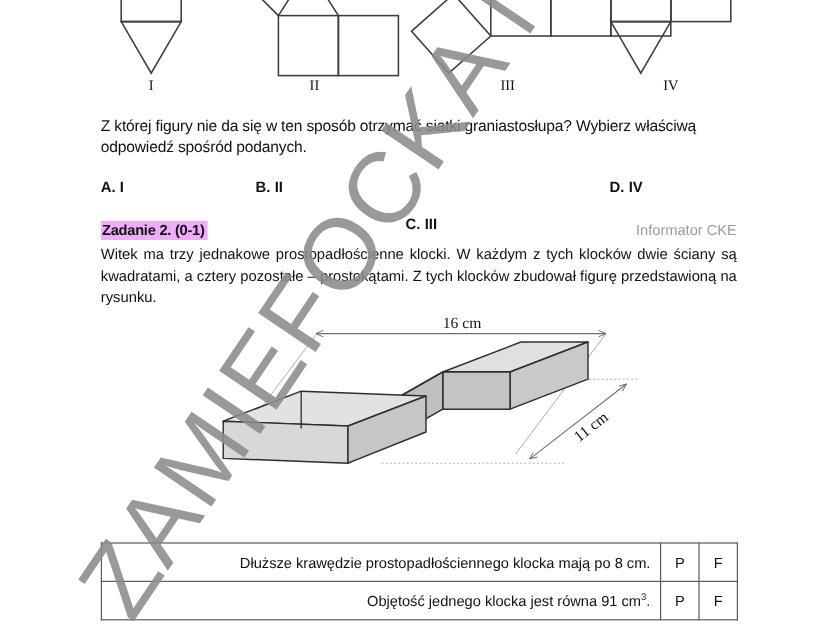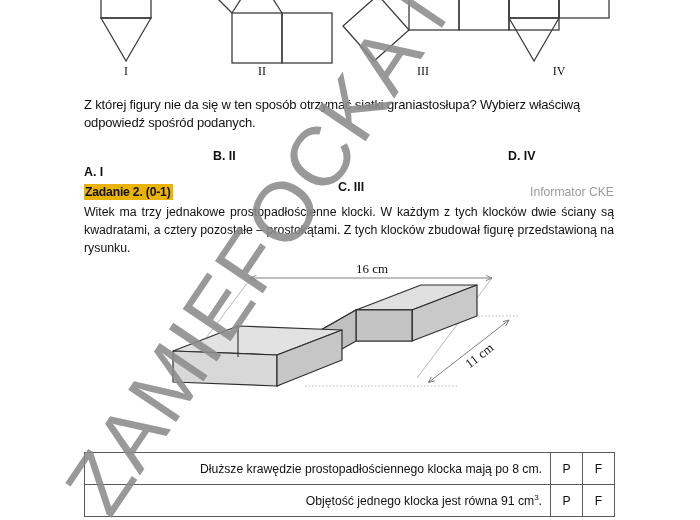--- a/index.html
+++ b/index.html
@@ -93,21 +93,21 @@
     width: 530px;
     height: 18px;
   }
   .task-title {
     position: absolute;
     left: 0;
     top: 0;
     font-size: 12.2px;
     font-weight: bold;
     color: #111;
-    background: #eab308;
+    background: #f0abfc;
     padding: 1px 2px 1px 1px;
     letter-spacing: -0.2px;
   }
   .task-source {
     position: absolute;
     right: 0;
     top: 1px;
     font-size: 12.2px;
     color: #9b9b9b;
     font-weight: normal;
@@ -120,21 +120,21 @@
     width: 530px;
     font-size: 12.3px;
     line-height: 1.45;
     color: #111;
     text-align: justify;
   }
 
   
   .figure {
     position: absolute;
-    left: 159px;
+    left: 172px;
     top: 258px;
     width: 390px;
     height: 150px;
   }
 
   
   .instruction {
     position: absolute;
     left: 84px;
     top: 410px;
@@ -207,21 +207,21 @@
     </svg>
     <div class="net-label" style="left:106px; top:64px;">I</div>
     <div class="net-label" style="left:242px; top:64px;">II</div>
     <div class="net-label" style="left:403px; top:64px;">III</div>
     <div class="net-label" style="left:539px; top:64px;">IV</div>
   </div>
 
   <div class="q-text">Z której figury nie da się w ten sposób otrzymać siatki graniastosłupa? Wybierz właściwą odpowiedź spośród podanych.</div>
 
   <div class="options">
-    <span class="opt" style="left:0px;margin-top:16px;"><span>A.</span>&nbsp;<span>I</span></span>
+    <span class="opt" style="left:0px;"><span>A.</span>&nbsp;<span>I</span></span>
     <span class="opt" style="left:129px;"><span>B.</span>&nbsp;<span>II</span></span>
     <span class="opt" style="left:254px;margin-top:31px;"><span>C.</span>&nbsp;<span>III</span></span>
     <span class="opt" style="left:401px;margin-left:23px;"><span>D.</span>&nbsp;<span>IV</span></span>
   </div>
 
   <div class="task-head">
     <span class="task-title">Zadanie 2. (0-1)</span>
     <span class="task-source">Informator CKE</span>
   </div>
 

